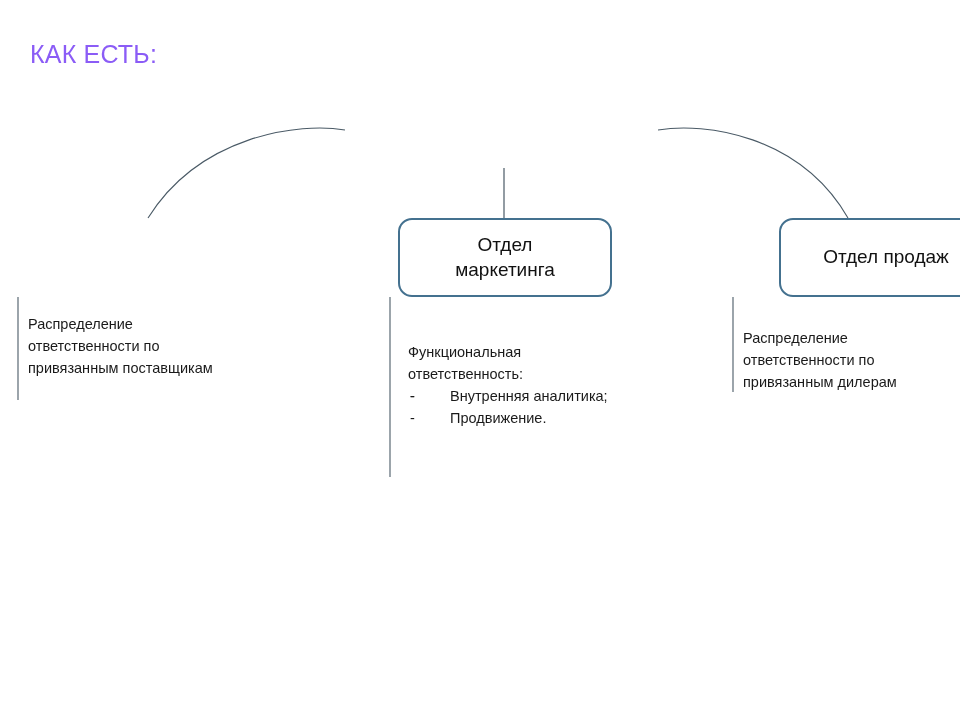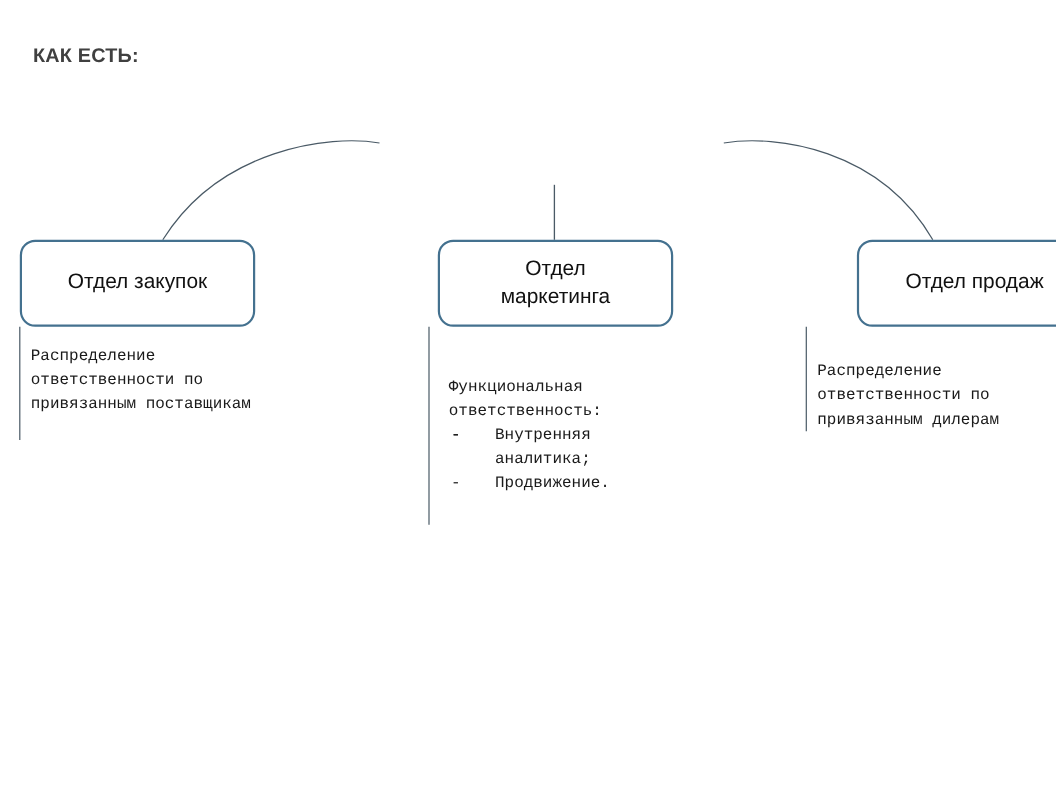--- a/index.html
+++ b/index.html
@@ -19,23 +19,23 @@
     width: 960px;
     height: 720px;
     background: #ffffff;
   }
 
   
   #slide-title {
     position: absolute;
     left: 30px;
     top: 40px;
-    font-size: 18px;
-    font-weight: bold;
-    color: #404040;
+    font-size: 25px;
+    font-weight: normal;
+    color: #8b5cf6;
     letter-spacing: 0.2px;
     white-space: nowrap;
   }
 
   
   #connectors {
     position: absolute;
     left: 0;
     top: 0;
     width: 960px;
@@ -89,21 +89,20 @@
   .node-label {
     display: block;
   }
 
   
   .desc-block {
     position: absolute;
     font-size: 14.5px;
     line-height: 1.52;
     color: #1a1a1a;
-    font-family: Liberation Mono, monospace;
   }
   #desc-purchasing {
     left: 28px;
     top: 313px;
     width: 210px;
   }
   #desc-marketing {
     left: 408px;
     top: 313px;
     width: 215px;
@@ -151,23 +150,20 @@
     <path d="M 504 168 L 504 218" fill="none" stroke="#4a5a66" stroke-width="1.2"></path>
 
     <path d="M 658 130 C 705 122, 800 135, 848 218" fill="none" stroke="#4a5a66" stroke-width="1.1"></path>
 
     <path d="M 18 297 L 18 400" fill="none" stroke="#4a5a66" stroke-width="1.1"></path>
     <path d="M 390 297 L 390 477" fill="none" stroke="#4a5a66" stroke-width="1.1"></path>
     <path d="M 733 297 L 733 392" fill="none" stroke="#4a5a66" stroke-width="1.1"></path>
   </svg>
 
 
-  <div class="node-box" id="node-purchasing">
-    <span class="node-label">Отдел закупок</span>
-  </div>
 
   <div class="node-box" id="node-marketing">
     <span>
       <span class="node-label">Отдел</span>
       <span class="node-label">маркетинга</span>
     </span>
   </div>
 
   <div class="node-box" id="node-sales">
     <span class="node-label">Отдел продаж</span>

